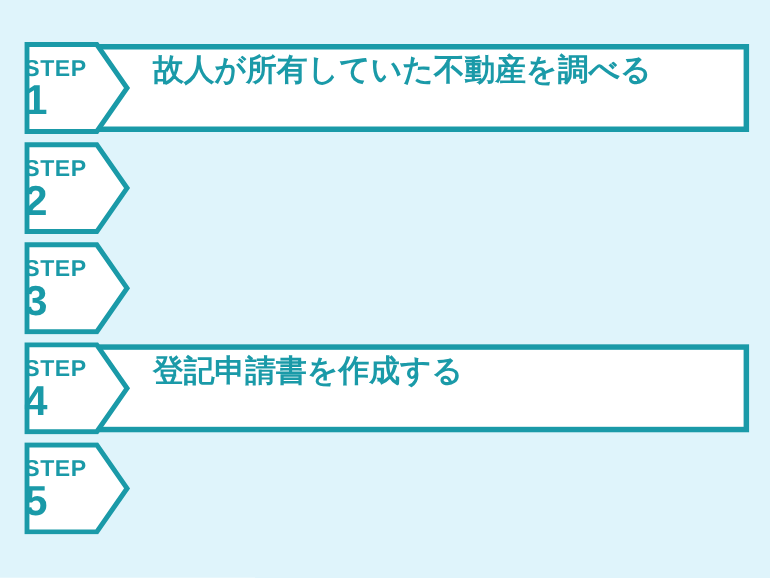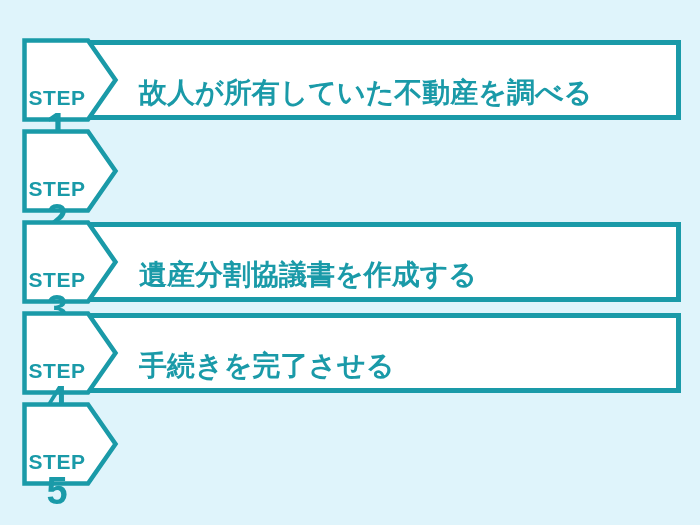--- a/index.html
+++ b/index.html
@@ -18,21 +18,21 @@
     height:84px;
     margin-bottom:7px;
   }
   .box {
     position:absolute;
     left:88px; right:19px; top:2px; bottom:2px;
     background:#ffffff;
     border:5px solid #1a9aa8;
     box-sizing:border-box;
     display:flex;
-    align-items:flex-end;
+    align-items:flex-start;
     padding-left:46px;
     padding-bottom:3px;
   }
   .step-text {
     font-size:28px;
     font-weight:bold;
     color:#1a9aa8;
     letter-spacing:0px;
     white-space:nowrap;
   }
@@ -41,25 +41,24 @@
     left:22px; top:0;
     width:97px; height:84px;
   }
   .badge svg { position:absolute; left:0; top:0; display:block; }
   .badge-caption {
     position:absolute;
     left:0; top:0;
     width:70px; height:100%;
     display:flex;
     flex-direction:column;
-    align-items:center;
+    align-items:flex-start;
     justify-content:center;
     color:#1a9aa8;
     padding-top:1px;
-    margin-top:35px;
   }
   .badge-label {
     font-size:21px;
     font-weight:bold;
     line-height:22px;
     letter-spacing:0.5px;
   }
   .badge-num {
     font-size:38px;
     font-weight:bold;
@@ -93,37 +92,34 @@
           <polygon points="2.5,2.5 66,2.5 93.5,42 66,81.5 2.5,81.5" fill="#ffffff" stroke="#1a9aa8" stroke-width="4.5" stroke-linejoin="miter"></polygon>
         </svg>
         <div class="badge-caption">
           <div class="badge-label">STEP</div>
           <div class="badge-num">2</div>
         </div>
       </div>
     </div>
 
     <div class="row">
-      <div class="box">
-        <span class="step-text">遺産分割協議書を作成する</span>
-      </div>
       <div class="badge">
         <svg width="97" height="84" viewBox="0 0 97 84">
           <polygon points="2.5,2.5 66,2.5 93.5,42 66,81.5 2.5,81.5" fill="#ffffff" stroke="#1a9aa8" stroke-width="4.5" stroke-linejoin="miter"></polygon>
         </svg>
         <div class="badge-caption">
           <div class="badge-label">STEP</div>
           <div class="badge-num">3</div>
         </div>
       </div>
     </div>
 
     <div class="row">
       <div class="box">
-        <span class="step-text">手続きを完了させる</span>
+        <span class="step-text">登記申請書を作成する</span>
       </div>
       <div class="badge">
         <svg width="97" height="84" viewBox="0 0 97 84">
           <polygon points="2.5,2.5 66,2.5 93.5,42 66,81.5 2.5,81.5" fill="#ffffff" stroke="#1a9aa8" stroke-width="4.5" stroke-linejoin="miter"></polygon>
         </svg>
         <div class="badge-caption">
           <div class="badge-label">STEP</div>
           <div class="badge-num">4</div>
         </div>
       </div>

